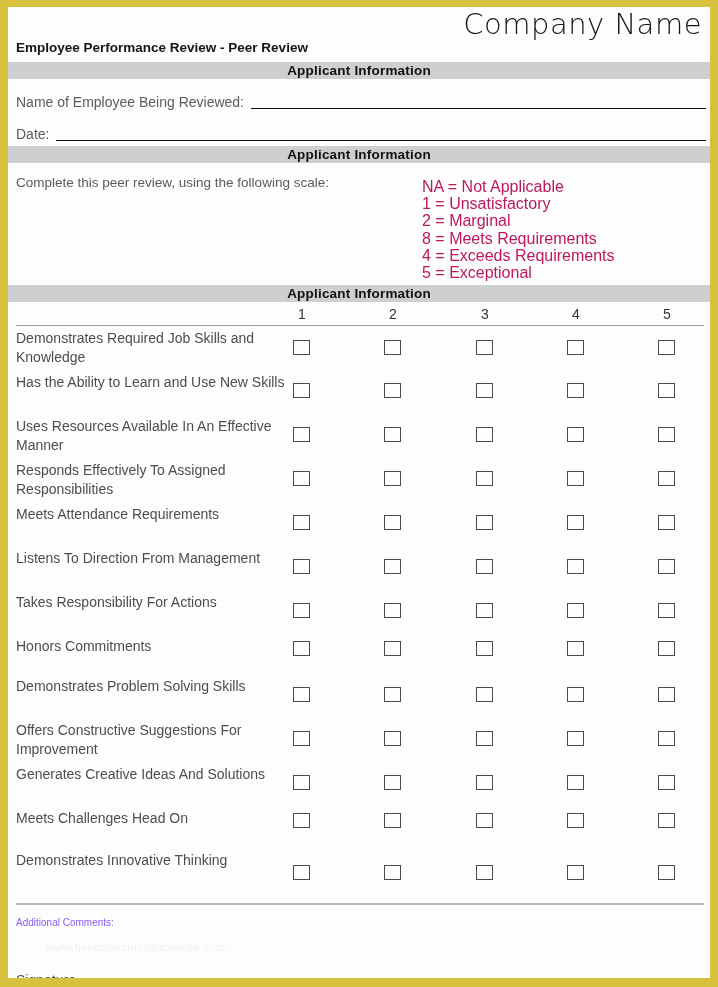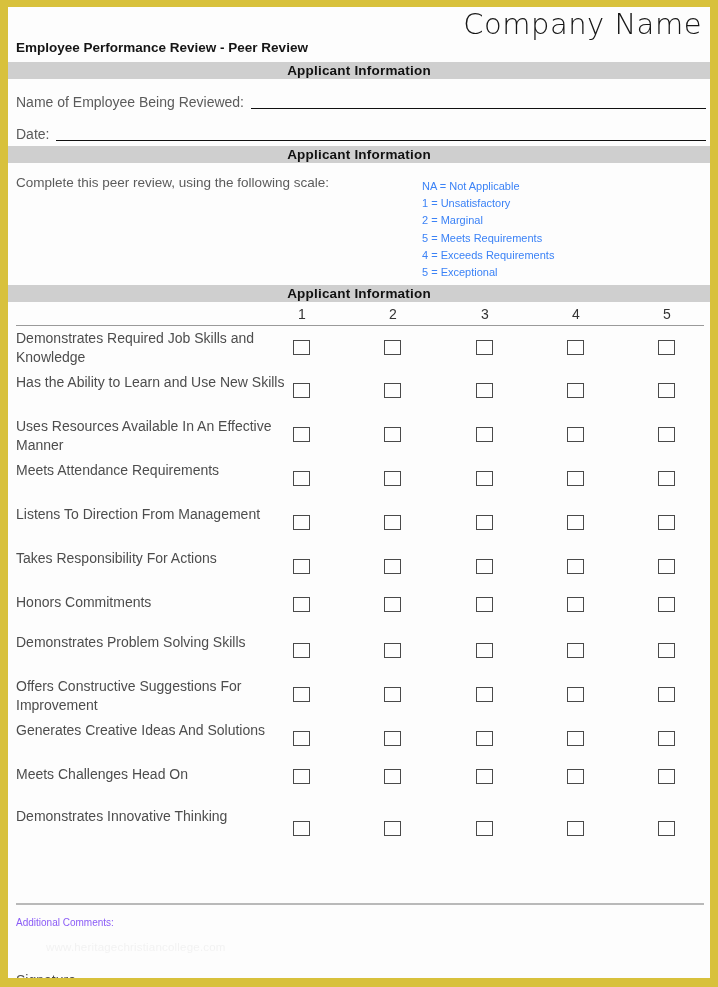--- a/index.html
+++ b/index.html
@@ -105,22 +105,22 @@
     top: 168px;
     font-size: 13.5px;
     color: #5b5b5b;
     white-space: nowrap;
     text-align: center;
   }
   .scale-list {
     position: absolute;
     left: 414px;
     top: 171px;
-    font-size: 11px;
-    color: #3b82f6;
+    font-size: 16px;
+    color: #be185d;
   }
   .scale-list div {
     line-height: 17.2px;
     white-space: nowrap;
   }
 
   
   #cols {
     position: absolute;
     left: 0;
@@ -246,21 +246,21 @@
         </div>
     </div>
 
     <div class="band" id="band2">Applicant Information</div>
 
     <div class="scale-intro">Complete this peer review, using the following scale:</div>
     <div class="scale-list" id="scale-list">
         <div>NA = Not Applicable</div>
         <div>1 = Unsatisfactory</div>
         <div>2 = Marginal</div>
-        <div>5 = Meets Requirements</div>
+        <div>8 = Meets Requirements</div>
         <div>4 = Exceeds Requirements</div>
         <div>5 = Exceptional</div>
       </div>
 
     <div class="band" id="band3">Applicant Information</div>
 
     <div id="cols">
         <div class="col-head" style="left: 277px;">1</div>
         <div class="col-head" style="left: 368px;">2</div>
         <div class="col-head" style="left: 460px;">3</div>
@@ -294,20 +294,30 @@
           <div class="qlabel">Uses Resources Available In An Effective Manner</div>
           <div class="boxes">
             <div class="cbx" style="left: 285px; top: 10px;"></div>
             <div class="cbx" style="left: 376px; top: 10px;"></div>
             <div class="cbx" style="left: 468px; top: 10px;"></div>
             <div class="cbx" style="left: 559px; top: 10px;"></div>
             <div class="cbx" style="left: 650px; top: 10px;"></div>
           </div>
         </div>
         <div class="qrow" style="height: 44px;">
+          <div class="qlabel">Responds Effectively To Assigned Responsibilities</div>
+          <div class="boxes">
+            <div class="cbx" style="left: 285px; top: 10px;"></div>
+            <div class="cbx" style="left: 376px; top: 10px;"></div>
+            <div class="cbx" style="left: 468px; top: 10px;"></div>
+            <div class="cbx" style="left: 559px; top: 10px;"></div>
+            <div class="cbx" style="left: 650px; top: 10px;"></div>
+          </div>
+        </div>
+        <div class="qrow" style="height: 44px;">
           <div class="qlabel">Meets Attendance Requirements</div>
           <div class="boxes">
             <div class="cbx" style="left: 285px; top: 10px;"></div>
             <div class="cbx" style="left: 376px; top: 10px;"></div>
             <div class="cbx" style="left: 468px; top: 10px;"></div>
             <div class="cbx" style="left: 559px; top: 10px;"></div>
             <div class="cbx" style="left: 650px; top: 10px;"></div>
           </div>
         </div>
         <div class="qrow" style="height: 44px;">

